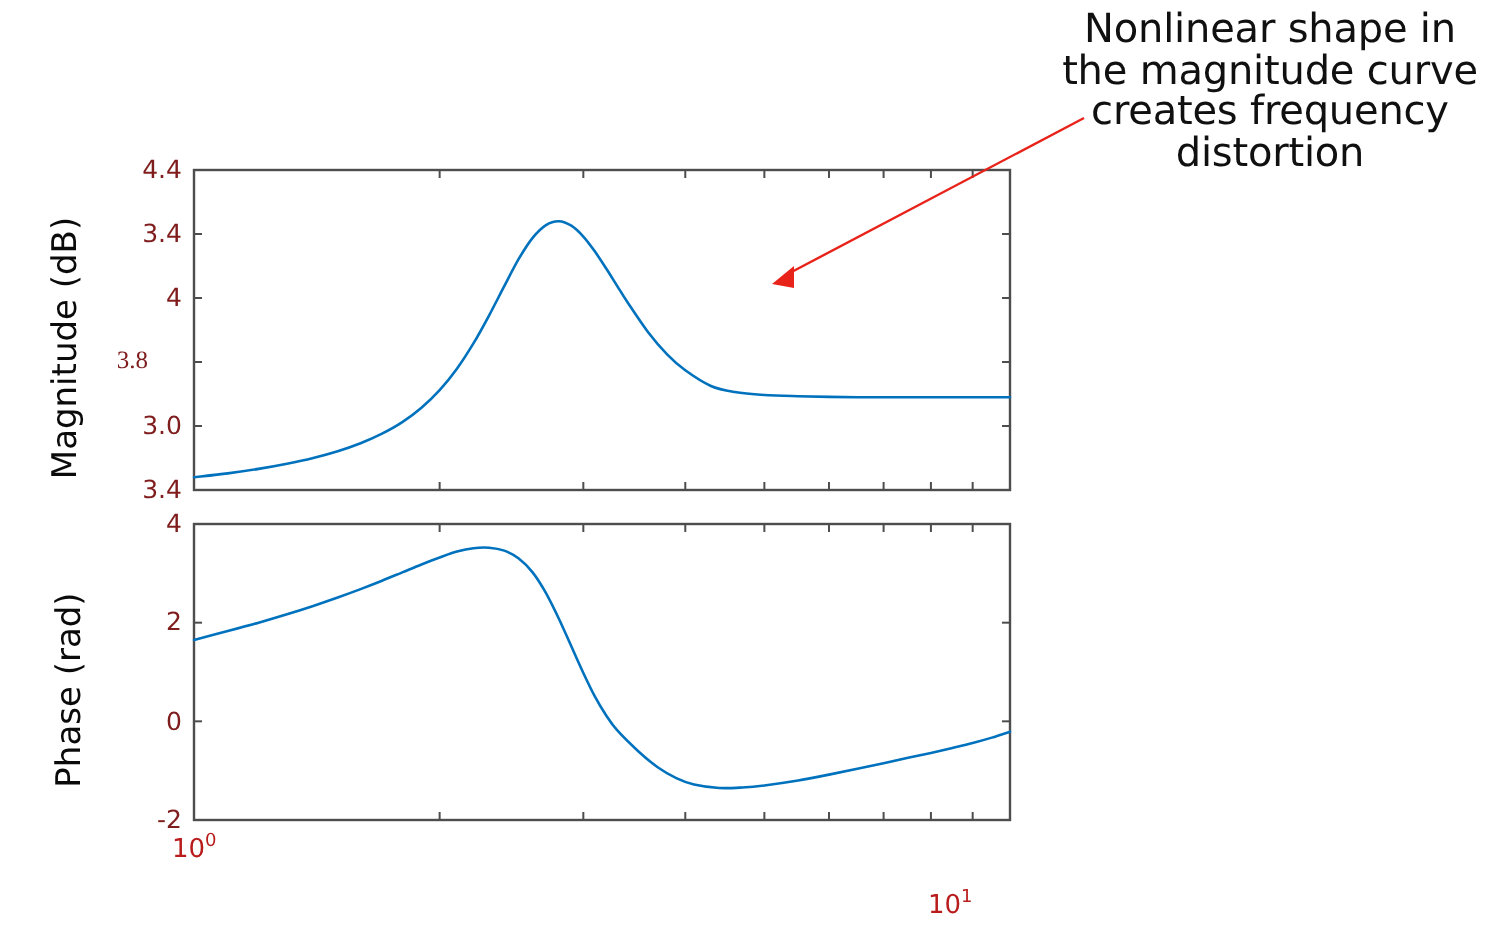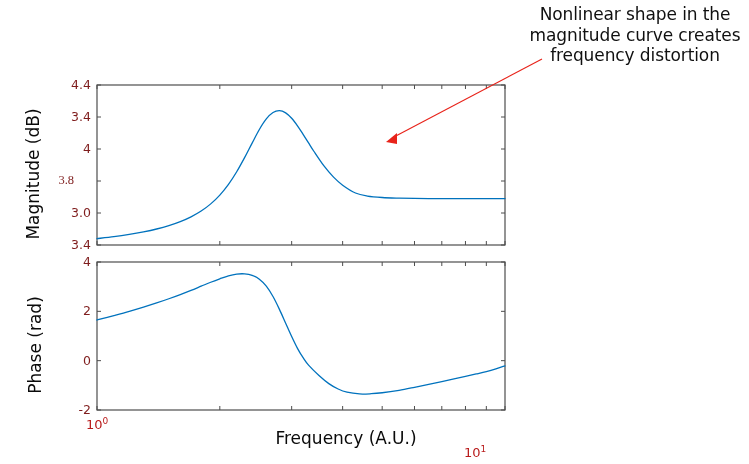--- a/index.html
+++ b/index.html
@@ -27,21 +27,21 @@
     width: 749px;
     height: 464px;
   }
   .annotation-text {
     position: absolute;
     left: 528px;
     top: 4px;
     width: 214px;
     text-align: center;
     font-family: "DejaVu Sans", sans-serif;
-    font-size: 17px;
+    font-size: 20px;
     line-height: 20.5px;
     color: #101010;
     letter-spacing: -0.1px;
     white-space: normal;
   }
   .axis-label {
     position: absolute;
     font-family: "DejaVu Sans", sans-serif;
     font-size: 17px;
     color: #0a0a0a;
@@ -171,21 +171,20 @@
     <g>
       <line x1="542" y1="59" x2="392" y2="138" stroke="#e8231a" stroke-width="1.2"></line>
       <polygon points="386,142 397,133 397,144" fill="#e8231a"></polygon>
     </g>
   </svg>
 
   <div class="annotation-text">Nonlinear shape in the magnitude curve creates frequency distortion</div>
 
   <div class="axis-label ylabel-mag">Magnitude (dB)</div>
   <div class="axis-label ylabel-pha">Phase (rad)</div>
-  <div class="axis-label xlabel">Frequency (A.U.)</div>
 
   <div id="mag-ytick-labels">
       <div class="tick-label" style="left: 45px; top: 237px; width: 46px;">3.4</div>
       <div class="tick-label" style="left: 45px; top: 205px; width: 46px;">3.0</div>
       <div class="tick-label" style="left: 28px; top: 173px; width: 46px; font-family: Liberation Serif, serif;">3.8</div>
       <div class="tick-label" style="left: 45px; top: 141px; width: 46px;">4</div>
       <div class="tick-label" style="left: 45px; top: 109px; width: 46px;">3.4</div>
       <div class="tick-label" style="left: 45px; top: 77px; width: 46px;">4.4</div>
     </div>
   <div id="pha-ytick-labels">

